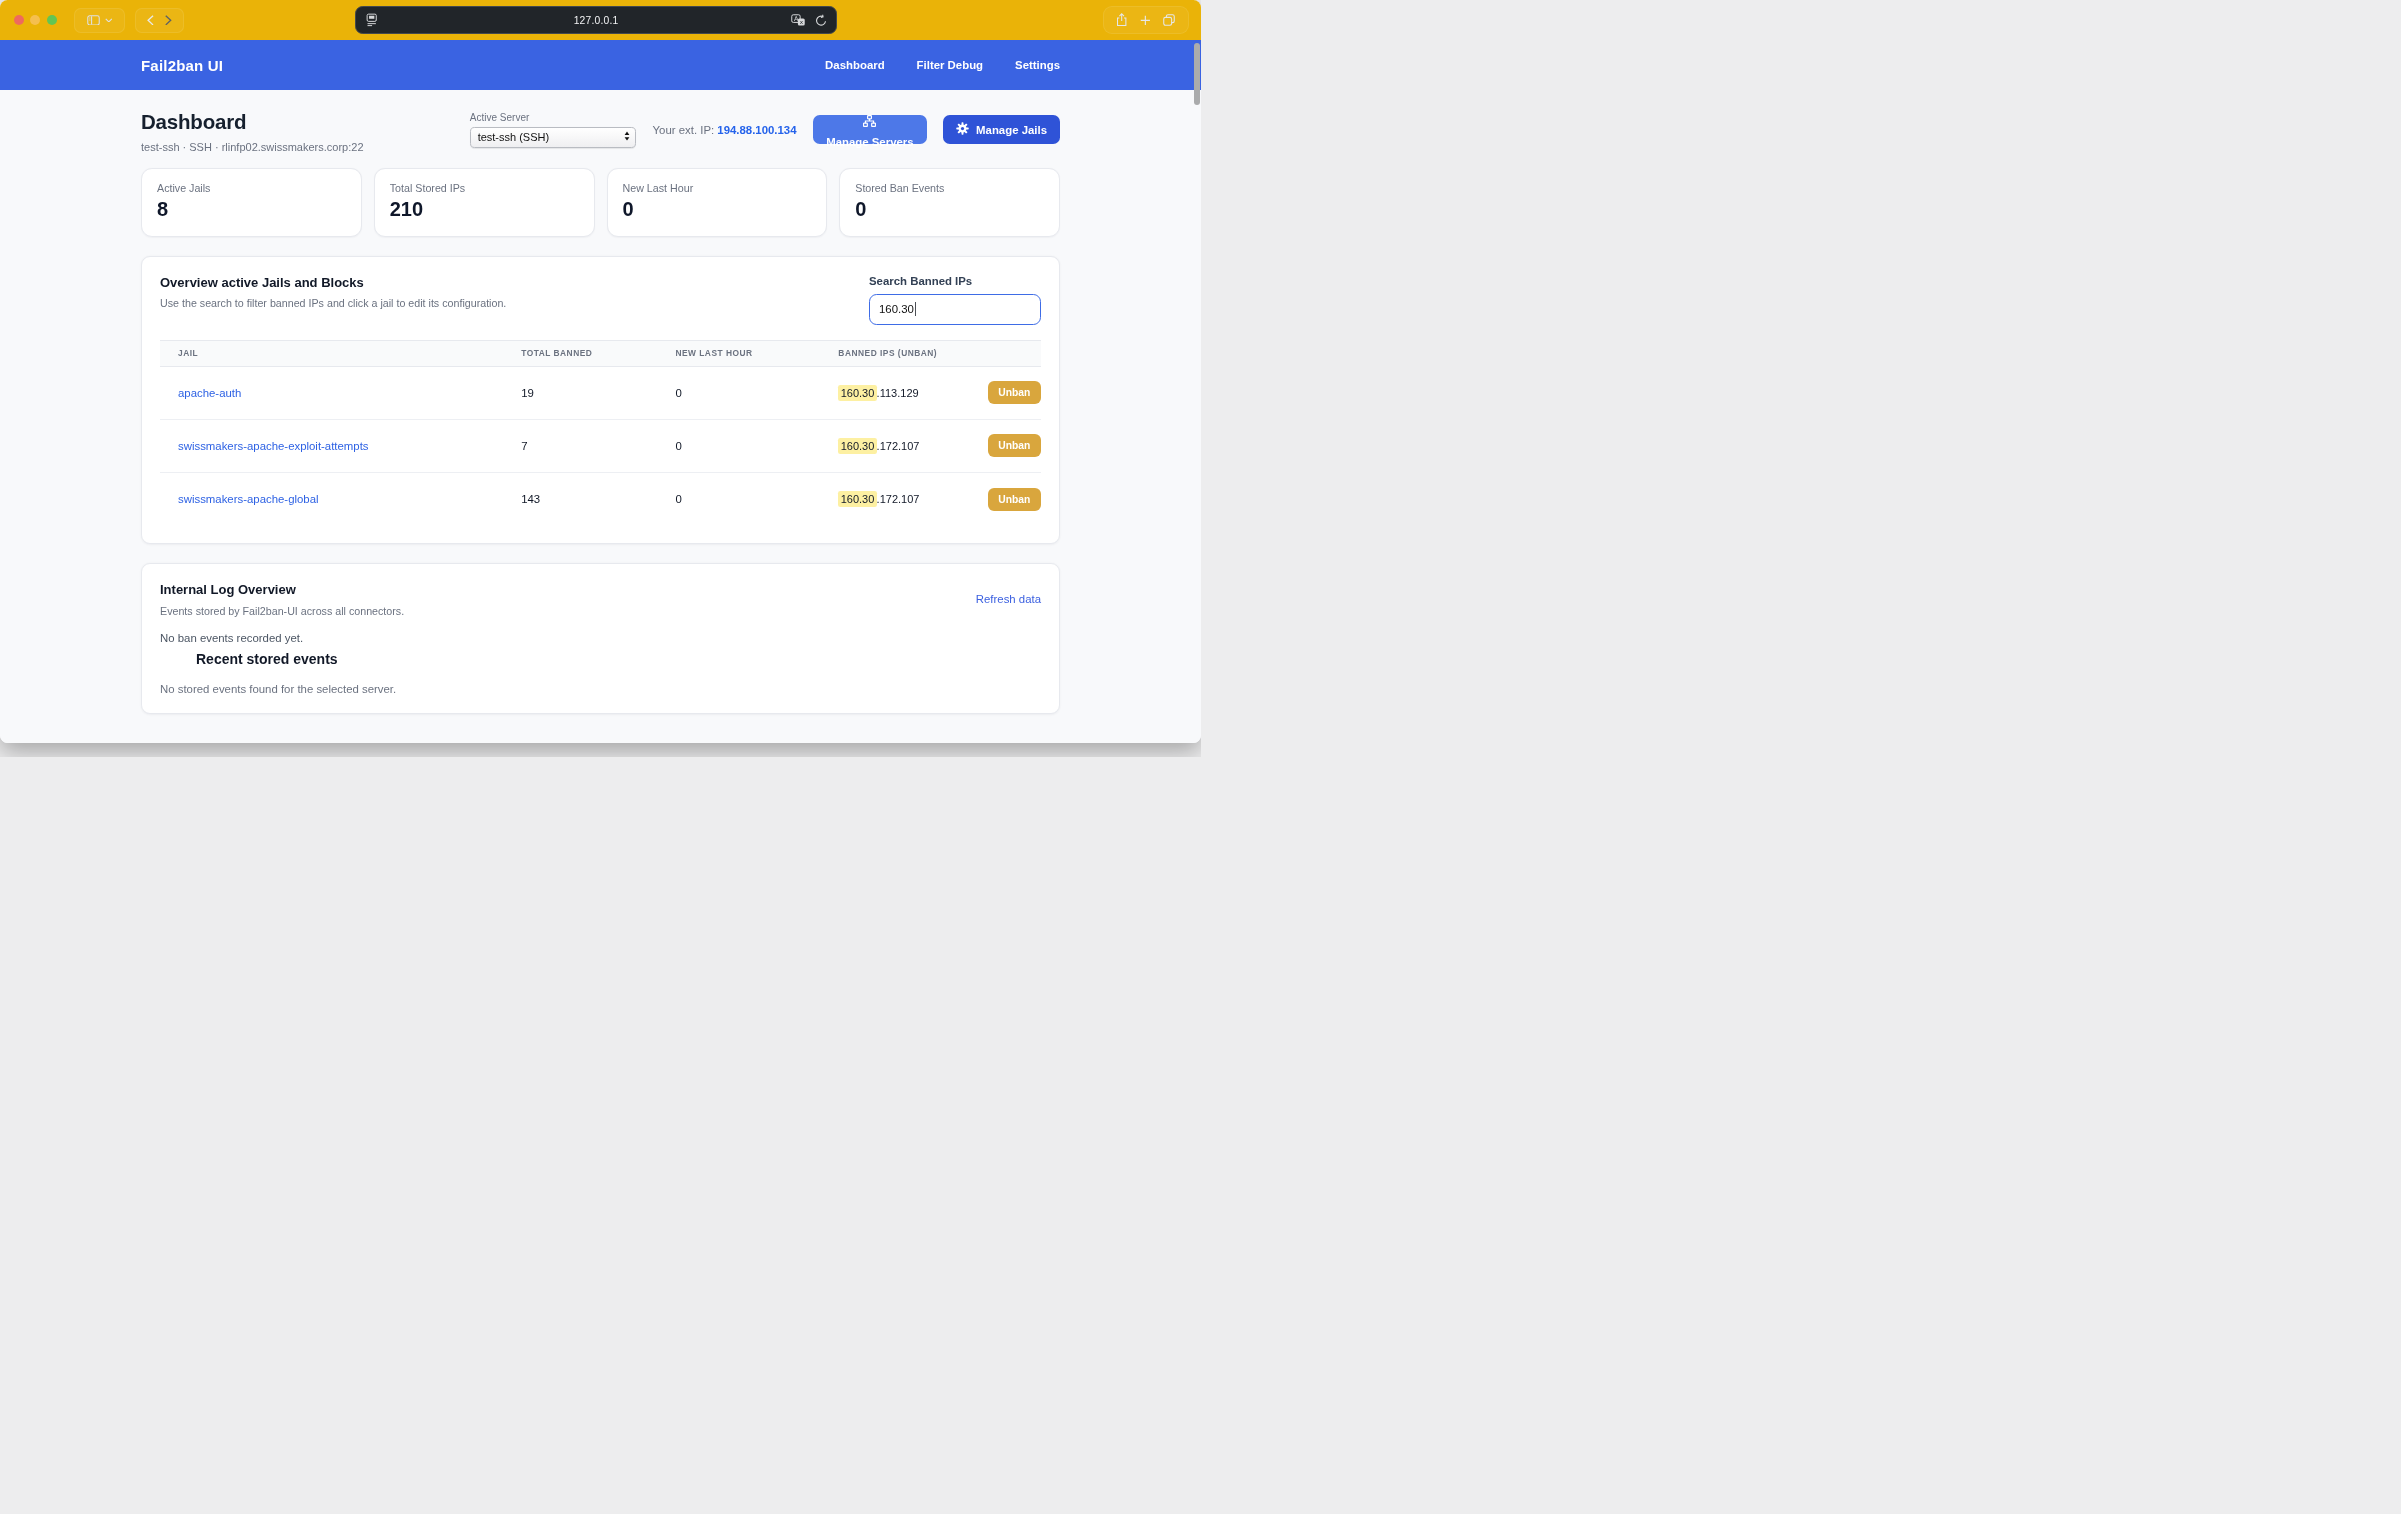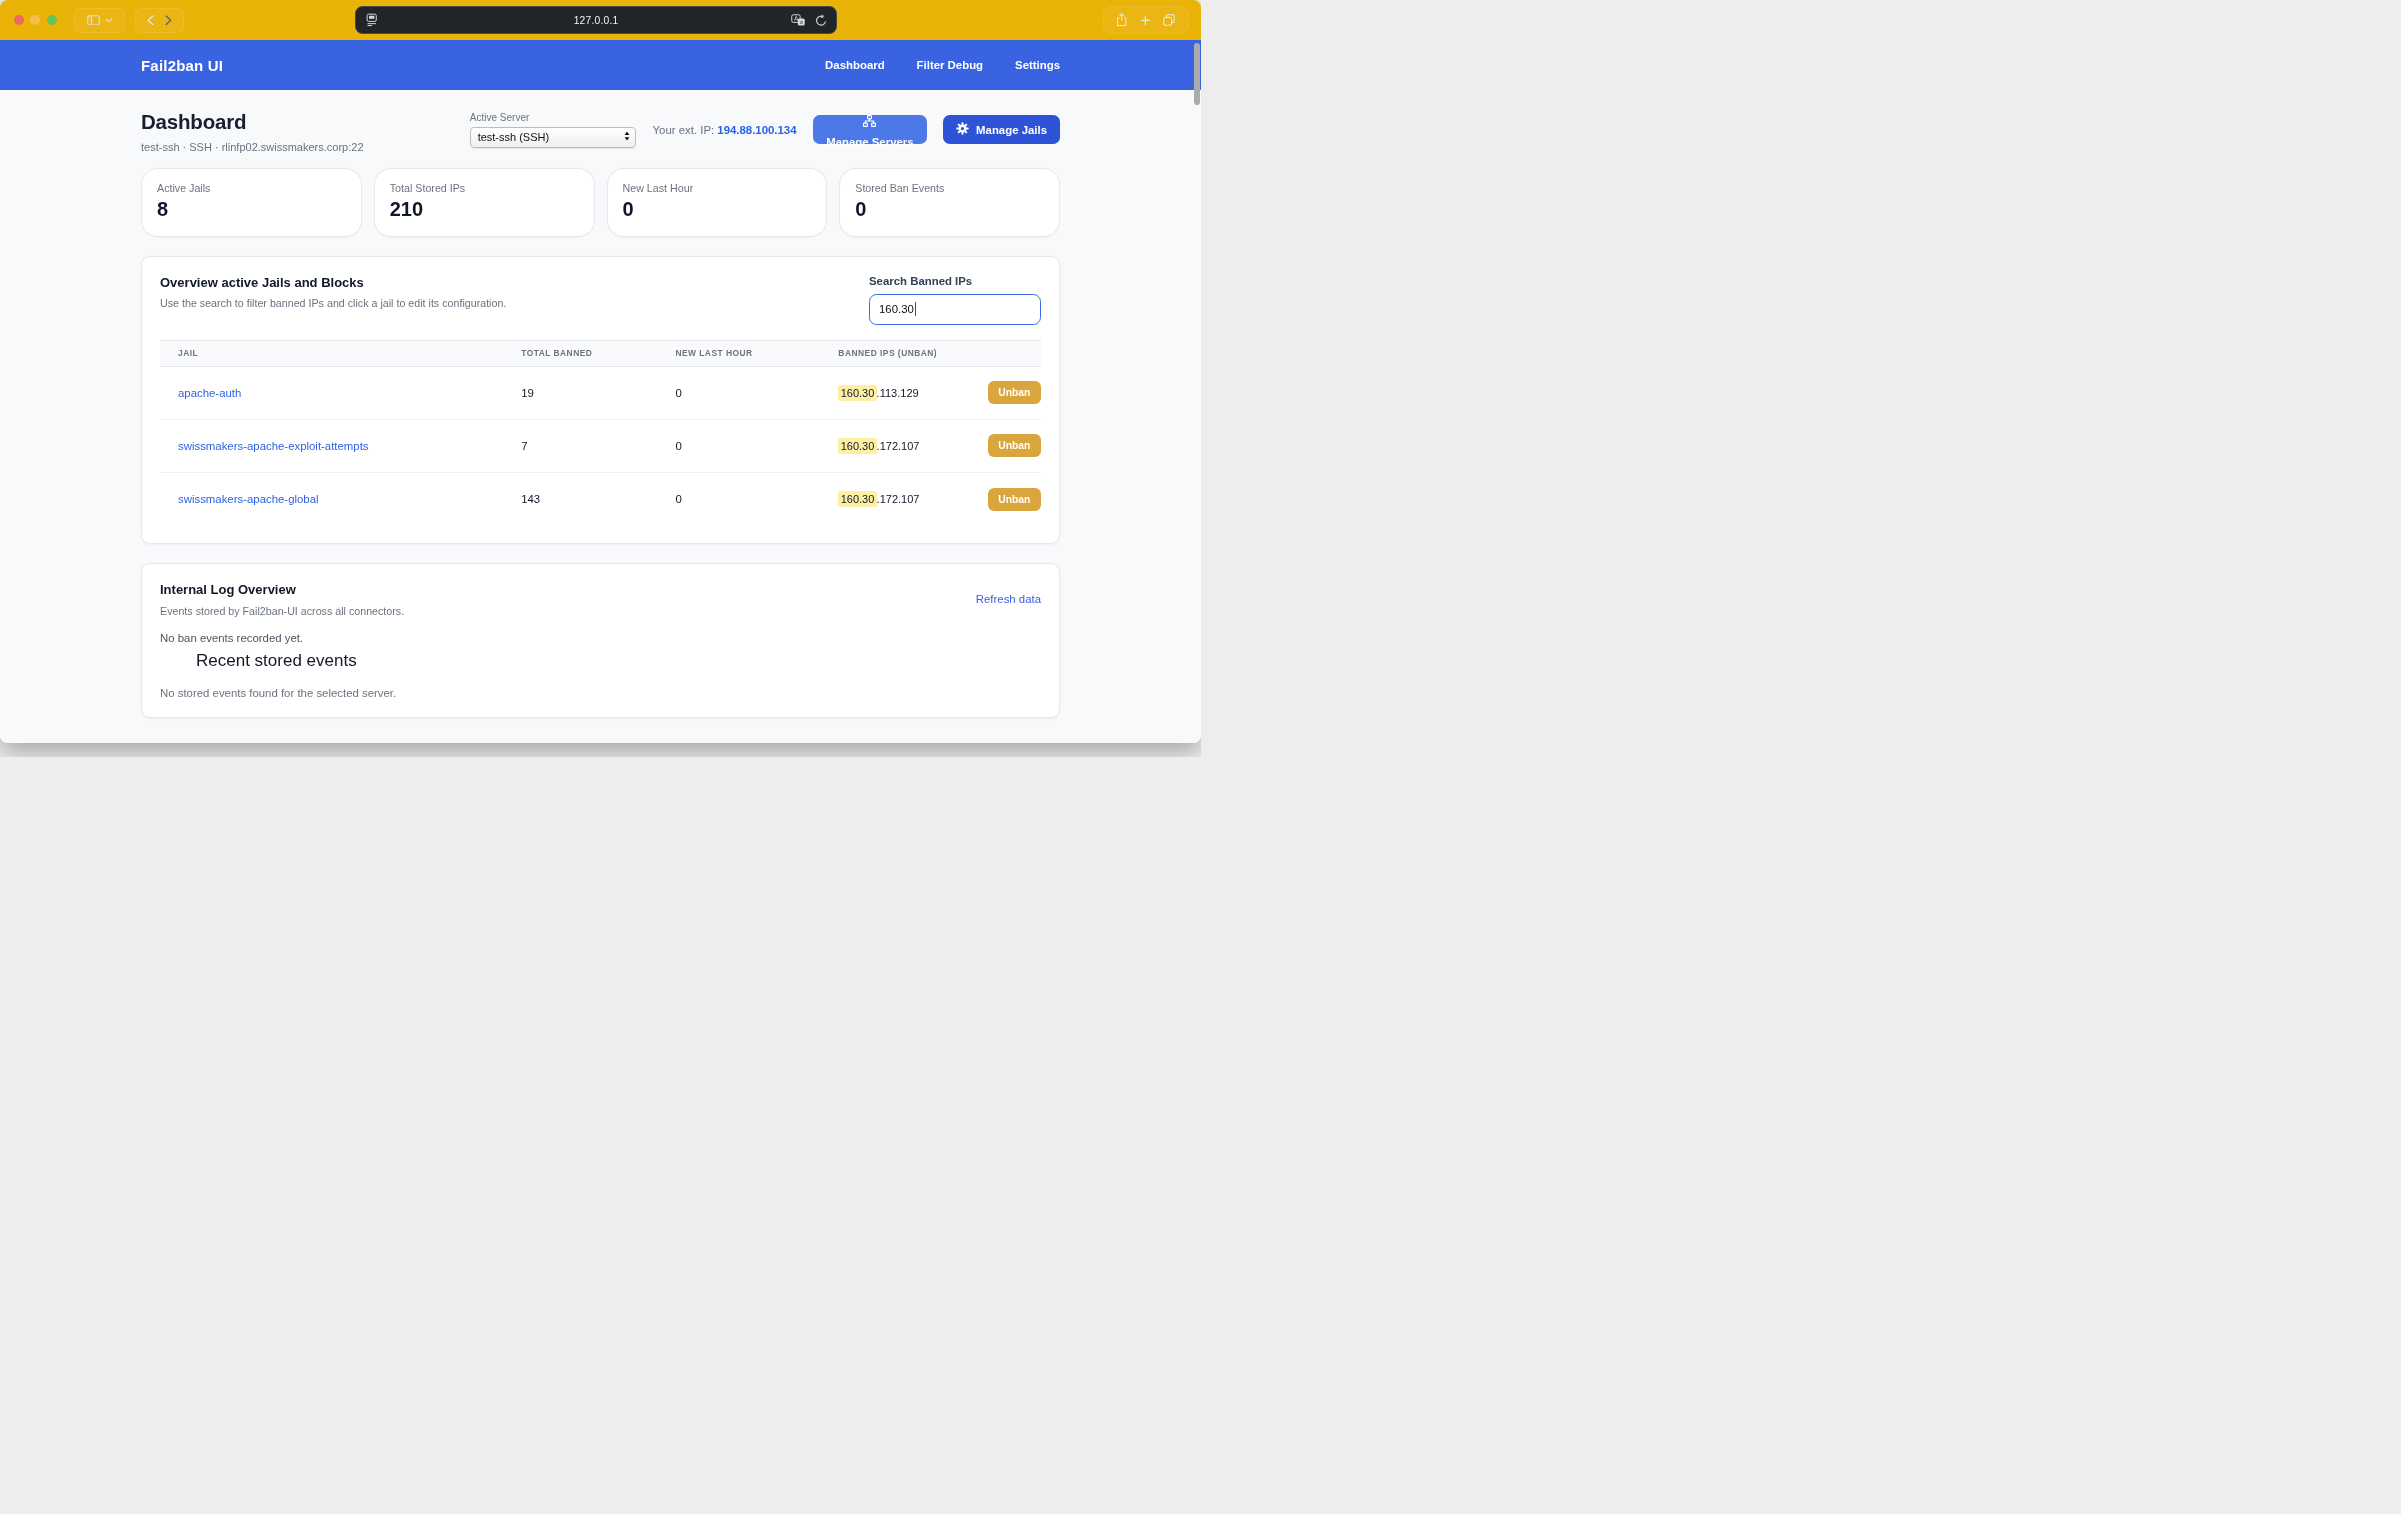--- a/index.html
+++ b/index.html
@@ -77,21 +77,21 @@
   .btn {
     height:29px; border:none; border-radius:6.8px; color:#fff;
     font-family:inherit; font-size:11.4px; font-weight:600;
     display:inline-flex; align-items:center; gap:6.8px; padding:0 13px; cursor:pointer;
   }
   .btn-servers { background:#4d78e8;flex-direction:column; }
   .btn-jails { background:#2f53d7; }
   
   .stats { display:grid; grid-template-columns:repeat(4,1fr); gap:12px; }
   .stat-card {
-    background:#fff; border:0.8px solid #e7e9ee; border-radius:17px;
+    background:#fff; border:0.8px solid #e7e9ee; border-radius:11px;
     padding:13px 15px 14.5px; box-shadow:0 0.8px 1.5px rgba(16,24,40,.04);
   }
   .stat-label { font-size:10.7px; color:#6b7280; }
   .stat-value { margin-top:4.6px; font-size:20px; font-weight:800; color:#0f172a; }
   
   .card {
     background:#fff; border:0.8px solid #e7e9ee; border-radius:9px;
     box-shadow:0 0.8px 2.3px rgba(16,24,40,.05); margin-top:19px; padding:18px;
   }
   .card-head { display:flex; justify-content:space-between; align-items:flex-start; }
@@ -124,21 +124,21 @@
   .ip-cell-inner { display:flex; align-items:center; justify-content:space-between; padding-right:0; }
   .ip-text { font-size:11px; color:#111827; }
   .ip-text mark { background:#fdf0a2; color:#111827; padding:2.3px 2.3px; border-radius:2.3px; }
   .unban-btn {
     background:#d9a63d; color:#fff; border:none; border-radius:6px;
     font-family:inherit; font-size:10.3px; font-weight:600; padding:6px 10.7px; cursor:pointer;
   }
   
   .refresh-link { font-size:11.4px; color:#3a5fe0; text-decoration:none; cursor:pointer; margin-top:10.7px; }
   .log-line { font-size:11.4px; color:#4b5563; margin-top:15px; }
-  .log-subtitle { font-size:17px; font-weight:400; color:#111827; margin-top:6.8px;padding-left:36px; }
+  .log-subtitle { font-size:14px; font-weight:700; color:#111827; margin-top:6.8px;padding-left:36px; }
   .log-empty { font-size:11.4px; color:#6b7280; margin-top:16px; }
 </style>
 </head>
 <body>
 
 <div class="window">
 
   <div class="chrome">
     <div class="traffic">
       <span class="light red"></span>

